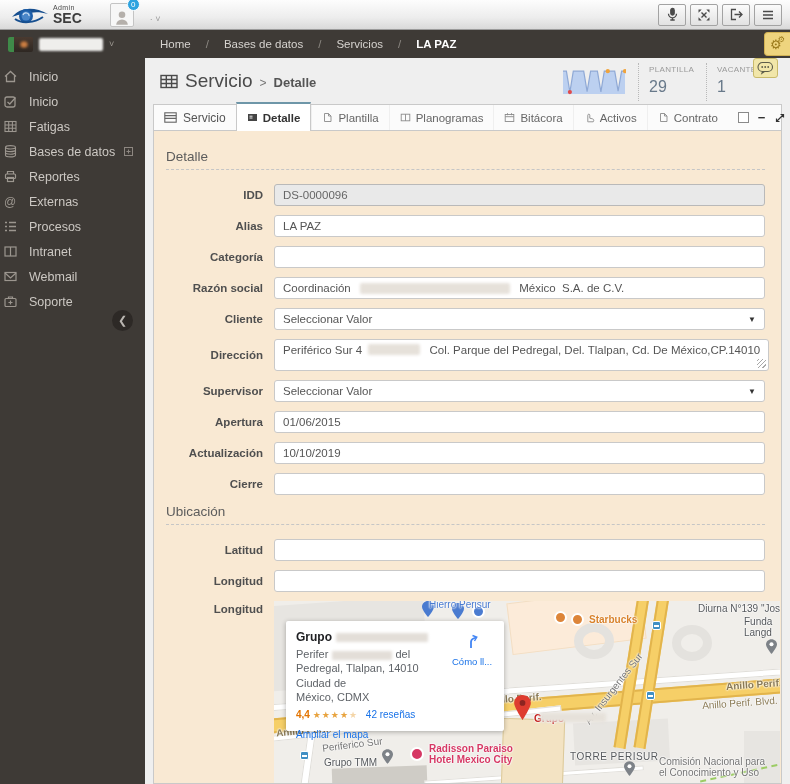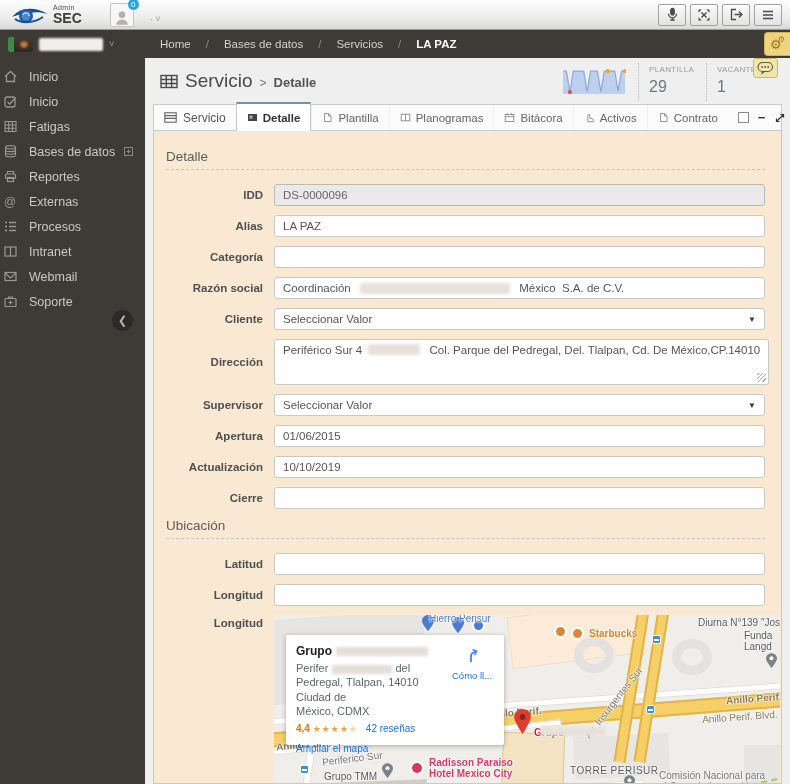--- a/index.html
+++ b/index.html
@@ -103,21 +103,21 @@
   .form-label{width:103px;text-align:right;margin-right:11px;font-size:11.5px;font-weight:bold;
               color:#4f4f4f;flex:none}
   .form-control{flex:1;height:22px;border:1px solid #c9c9c9;border-radius:3px;background:#fff;
                 font-size:11.5px;color:#555;padding:0 8px;display:flex;align-items:center;
                 font-family:"Liberation Sans",sans-serif}
   input.form-control{outline:none}
   .readonly{background:#e9e9e9;border-color:#b9b9b9;color:#666}
   .select{cursor:pointer}
   .select .caret{margin-left:auto;font-size:8px;color:#333}
   .composite span{white-space:pre}
-  .textarea{height:46px;align-items:flex-start;padding-top:4px;position:relative}
+  .textarea{height:32px;align-items:flex-start;padding-top:4px;position:relative}
   .grip{position:absolute;right:2px;bottom:2px;width:9px;height:9px;
         background:repeating-linear-gradient(-45deg,transparent,transparent 2px,#a9a9a9 2px,#a9a9a9 3px)}
   .redact{display:inline-block;height:11px;background:#e6e1da;filter:blur(1.5px);
           border-radius:2px;margin:0 6px;vertical-align:middle}
 
   
   .map-row{align-items:flex-start}
   .map-row .form-label{margin-top:2px}
   .map{flex:1;height:220px;margin-right:-15px;position:relative;overflow:hidden;background:#f0eeea;cursor:grab}
   .map *{position:absolute}

